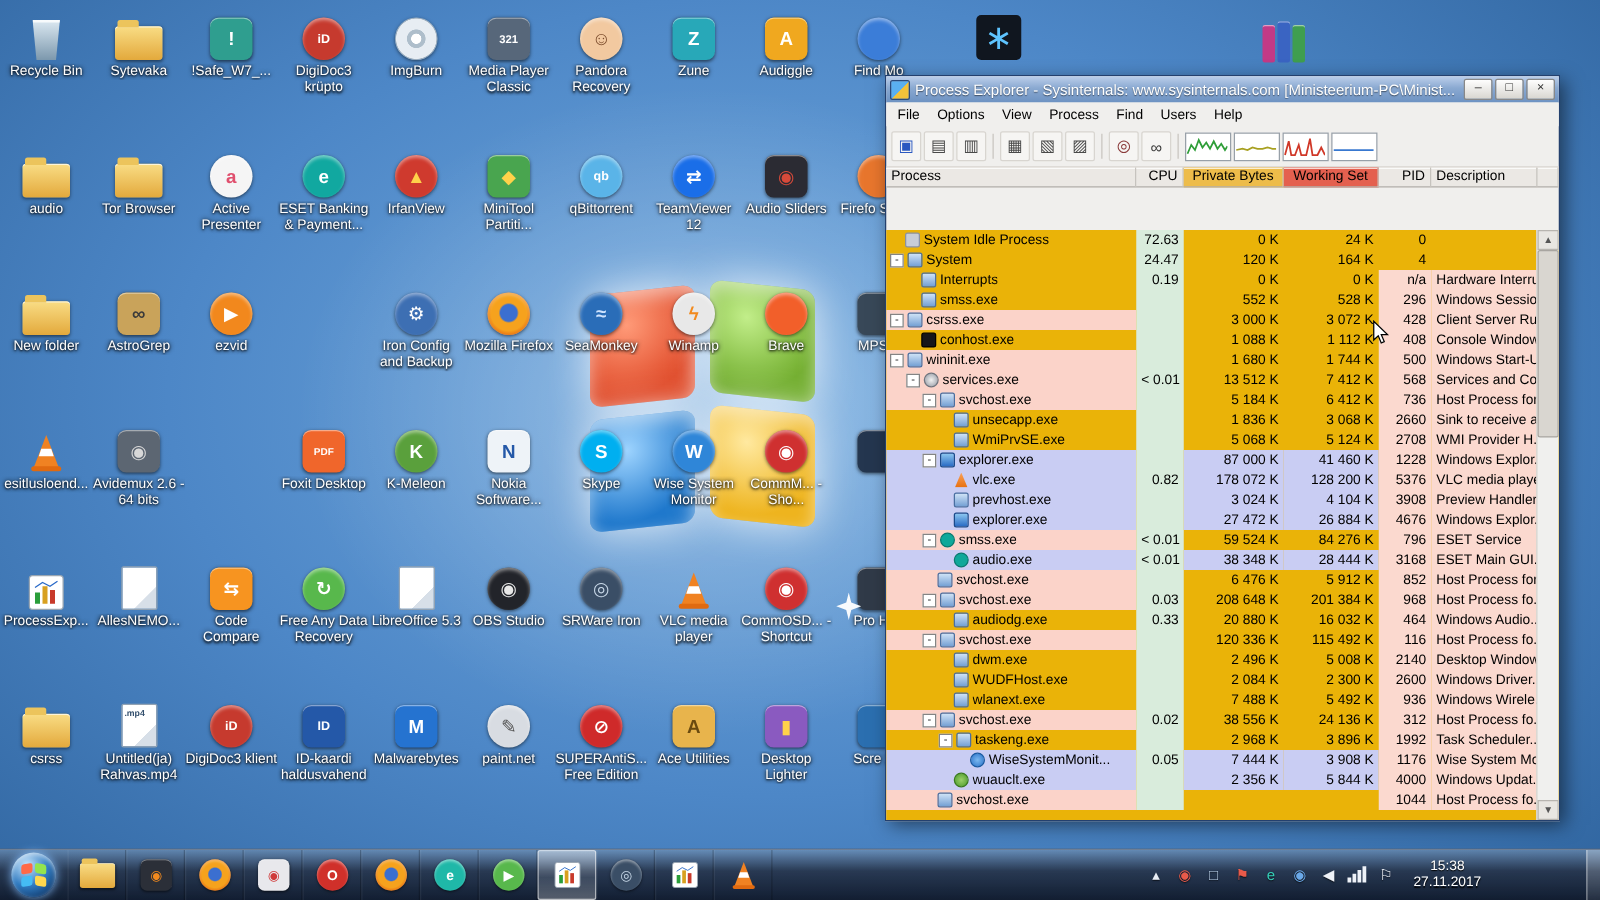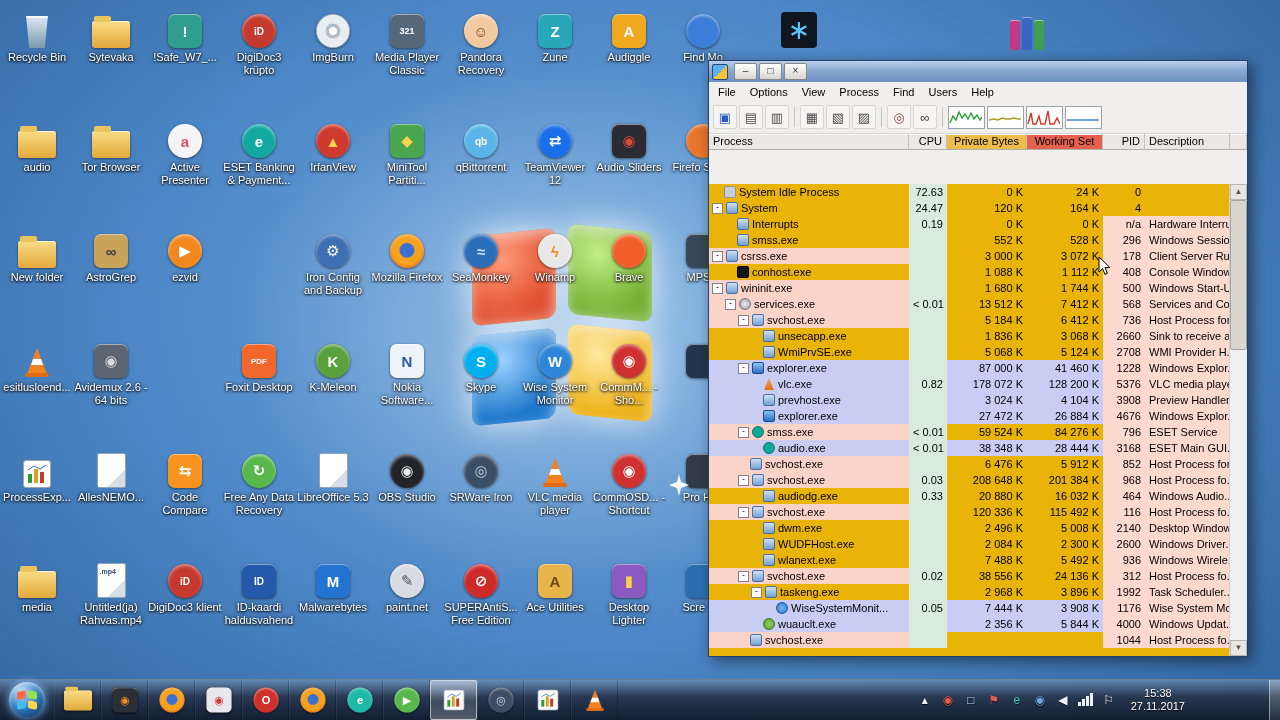--- a/index.html
+++ b/index.html
@@ -531,21 +531,21 @@
           <span class="shp sq" style="background:#303a48">
             <i style="color:#fff;"></i>
           </span>
         </span>
         <span class="dlabel">Pro Had</span>
       </div>
       <div class="dicon" style="left: 0px; top: 556px;">
         <span class="icwrap">
           <span class="shp folder"></span>
         </span>
-        <span class="dlabel">media</span>
+        <span class="dlabel">csrss</span>
       </div>
       <div class="dicon" style="left: 74px; top: 556px;">
         <span class="icwrap">
           <span class="shp doc">
             <b class="ftag">.mp4</b>
           </span>
         </span>
         <span class="dlabel">Untitled(ja) Rahvas.mp4</span>
       </div>
       <div class="dicon" style="left: 148px; top: 556px;">
@@ -614,20 +614,21 @@
       </div>
     </div>
 
   <svg id="sparkle" width="22" height="22">
     <path d="M11,0 L13,8 L21,11 L13,14 L11,22 L9,14 L1,11 L9,8 Z" fill="#ffffff" opacity="0.95"></path>
   </svg>
 
   <div id="pe">
     <div class="petitle">
       <span class="peticon"></span>
+      <span class="ptxt">Process Explorer - Sysinternals: www.sysinternals.com [Ministeerium-PC\Minist...</span>
       <span class="wbtn">‒</span>
       <span class="wbtn">□</span>
       <span class="wbtn">×</span>
     </div>
     <div class="pemenu" id="pe-menu">
         <span>File</span>
         <span>Options</span>
         <span>View</span>
         <span>Process</span>
         <span>Find</span>
@@ -744,21 +745,21 @@
           </div>
           <div class="prow t-service">
             <span class="cl cName" style="width:200px;padding-left:3px">
               <span class="exp">-</span>
               <span class="pi pi-window"></span>
               <span style="overflow:hidden">csrss.exe</span>
             </span>
             <span class="cl num cCpu" style="width:38px"></span>
             <span class="cl num cPriv" style="width:80px">3 000 K</span>
             <span class="cl num cWs" style="width:76px">3 072 K</span>
-            <span class="cl num cPid tint" style="width:42px">178</span>
+            <span class="cl num cPid tint" style="width:42px">428</span>
             <span class="cl cDesc tint" style="width:85px">Client Server Ru...</span>
           </div>
           <div class="prow t-none">
             <span class="cl cName" style="width:200px;padding-left:16px">
               <span class="spc"></span>
               <span class="pi pi-console"></span>
               <span style="overflow:hidden">conhost.exe</span>
             </span>
             <span class="cl num cCpu" style="width:38px"></span>
             <span class="cl num cPriv" style="width:80px">1 088 K</span>

